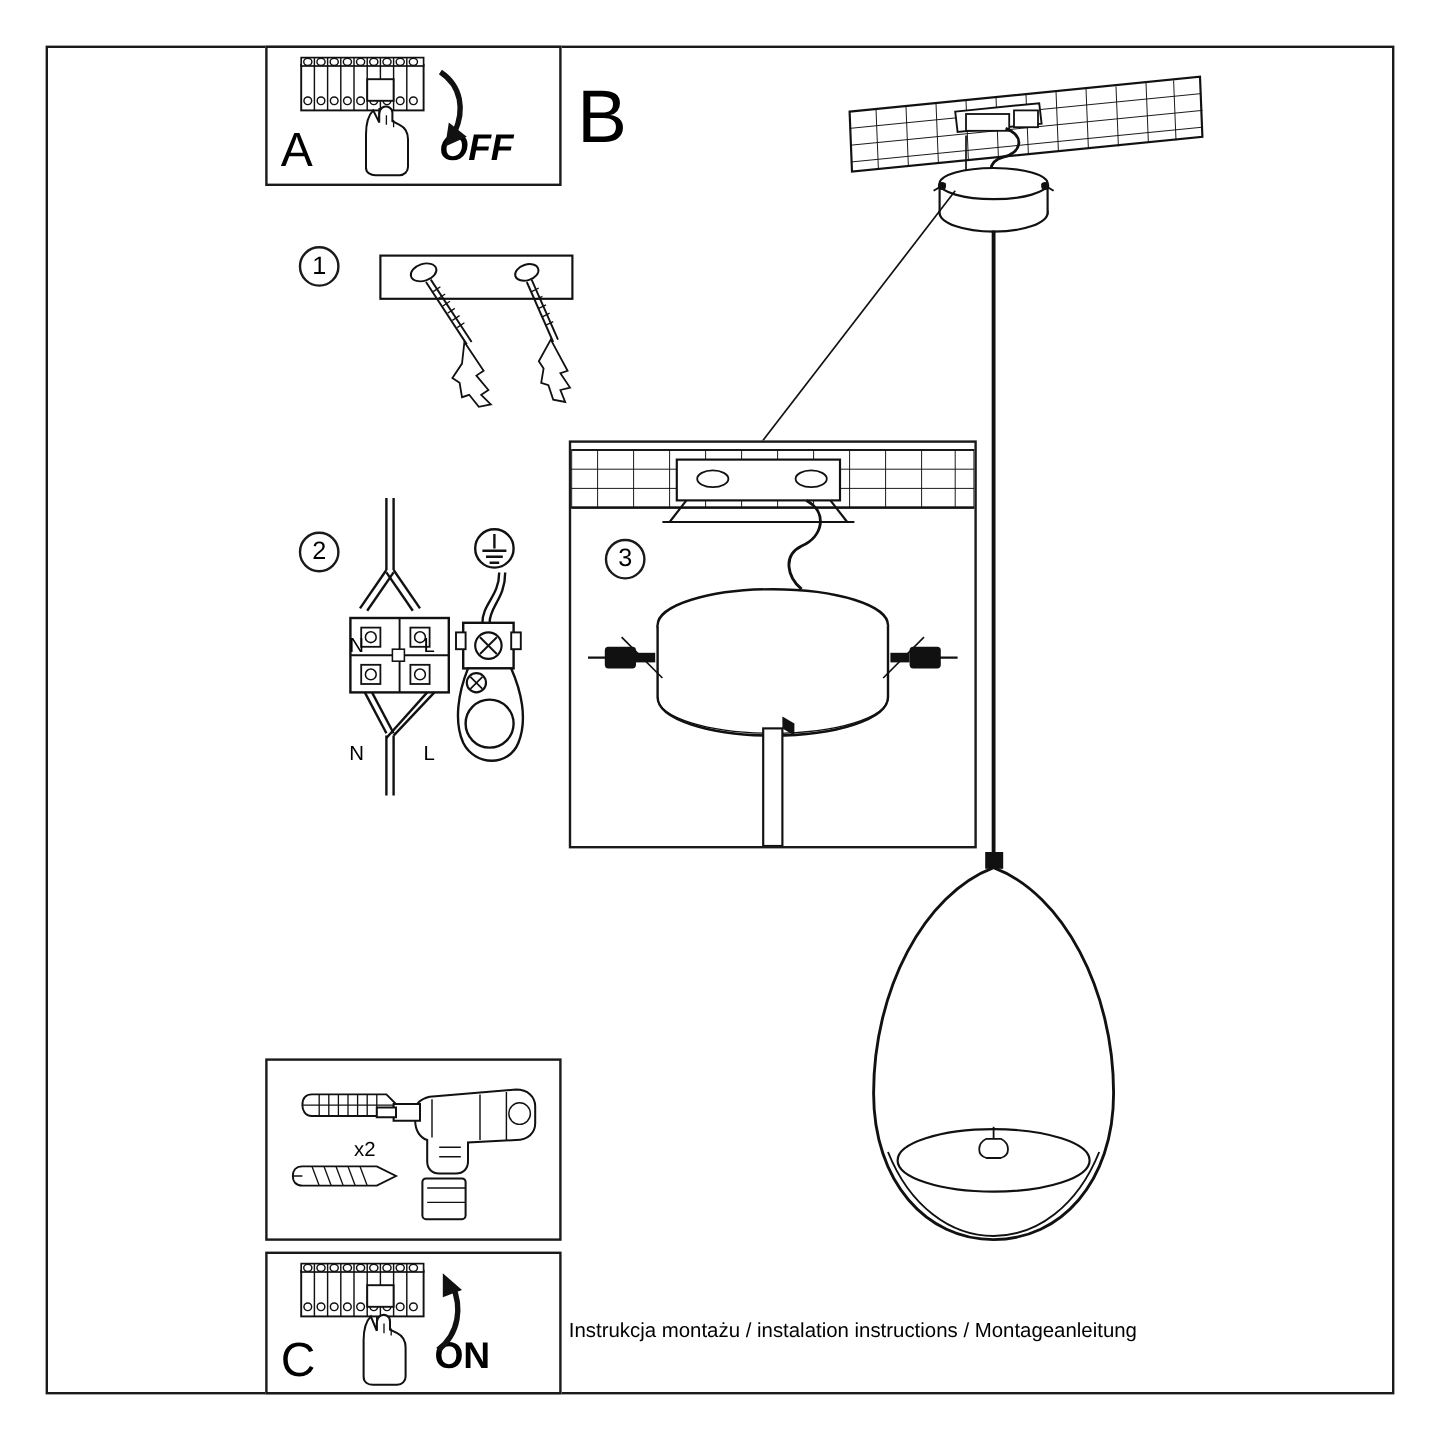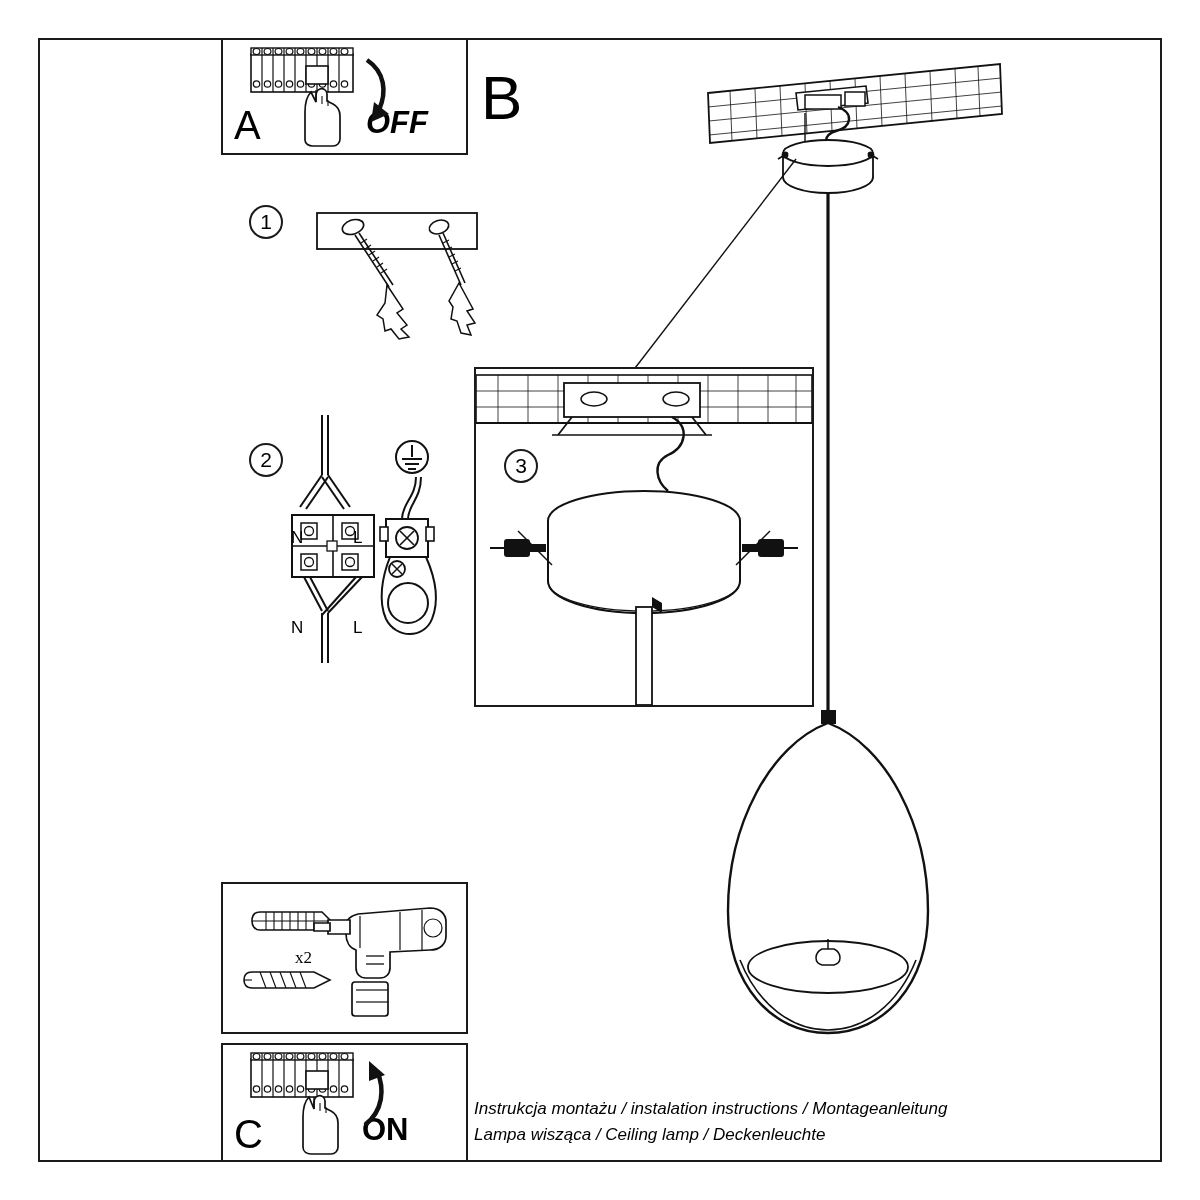--- a/index.html
+++ b/index.html
@@ -68,21 +68,20 @@
     justify-content: center;
     font-size: 21px;
     background: #fff;
   }
   .footer {
     position: absolute;
     left: 474px;
     top: 1096px;
     font-size: 17px;
     line-height: 26px;
-    font-style: italic;
   }
   svg { display: block; }
   .svgwrap { position: absolute; }
 </style>
 </head>
 <body>
 
 <div id="sheet">
 
   <div class="frame"></div>
@@ -377,21 +376,21 @@
         <line x1="306" y1="179" x2="322" y2="179" stroke="#111" stroke-width="2"></line>
         <line x1="260" y1="196" x2="294" y2="162" stroke="#111" stroke-width="1.4"></line>
       </g>
 
       <rect x="160" y="238" width="16" height="98" fill="#fff" stroke="#111" stroke-width="1.8"></rect>
       <path d="M176 228 L186 234 L186 244 L176 238 Z" fill="#111"></path>
     </svg>
   </div>
 
   <div class="box" style="left:221px; top:882px; width:247px; height:152px;"></div>
-  <div class="lbl small" style="left:295px; top:948px;font-family:Liberation Serif, serif;">x2</div>
+  <div class="lbl small" style="left:295px; top:948px;">x2</div>
 
   <div class="svgwrap" style="left:240px; top:890px; width:225px; height:138px;">
     <svg width="225" height="138" viewBox="0 0 225 138">
 
       <g fill="#fff" stroke="#111" stroke-width="1.6">
         <path d="M20 22 L82 22 L90 30 L82 40 L20 40 C14 40 12 35 12 31 C12 26 14 22 20 22 Z"></path>
       </g>
       <g stroke="#111" stroke-width="1.1">
         <line x1="26" y1="22" x2="26" y2="40"></line>
         <line x1="34" y1="22" x2="34" y2="40"></line>
@@ -482,16 +481,15 @@
       <path d="M77 62 L77 54" stroke="#111" stroke-width="1.1" fill="none"></path>
       <path d="M83 64 L83 58" stroke="#111" stroke-width="1.1" fill="none"></path>
 
       <path d="M122 76 C140 62 142 40 134 22" stroke="#111" stroke-width="4.5" fill="none"></path>
       <path d="M126 12 L142 26 L126 32 Z" fill="#111"></path>
     </svg>
   </div>
 
   <div class="footer">
     <div>Instrukcja montażu / instalation instructions / Montageanleitung</div>
-    <div>Lampa wisząca / Ceiling lamp  / Deckenleuchte</div>
   </div>
 
 </div>
 
 </body></html>

